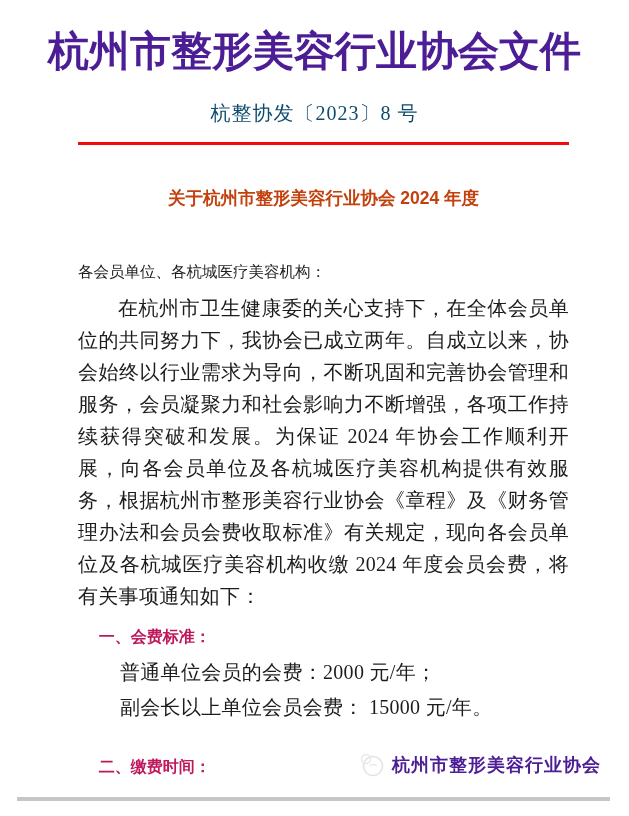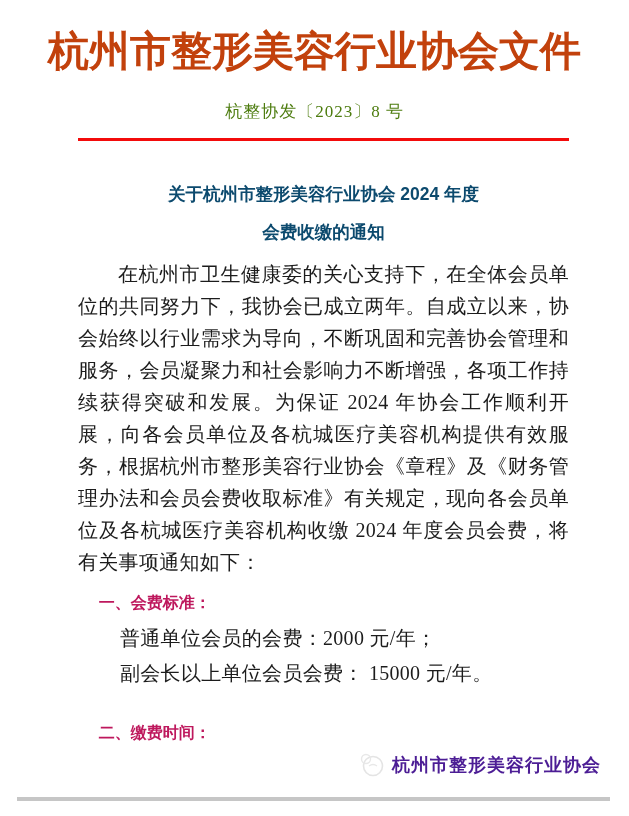--- a/index.html
+++ b/index.html
@@ -12,47 +12,47 @@
     font-family:"Liberation Serif","DejaVu Serif",serif;
     color:#1c1c1c;
   }
   .header-title {
     padding-top:27px;
     text-align:center;
     font-family:"Liberation Sans","DejaVu Sans",sans-serif;
     font-weight:900;
     font-size:41px;
     letter-spacing:0px;
-    color:#c2410c;
+    color:#4c1d95;
     line-height:1.2;
   }
   .doc-number {
     margin-top:24px;
     text-align:center;
-    font-size:17px;
+    font-size:20px;
     letter-spacing:1px;
-    color:#4d7c0f;
+    color:#0c4a6e;
   }
   .content {
     margin-left:78px;
     width:491px;
   }
   .red-line {
     margin-top:15px;
     width:491px; height:3px;
     background:#f30b0b;
   }
   .notice-title {
     margin-top:34px;
     text-align:center;
     font-family:"Liberation Sans","DejaVu Sans",sans-serif;
     font-weight:bold;
     font-size:17.5px;
     line-height:38px;
-    color:#0c4a6e;
+    color:#c2410c;
   }
   .salutation {
     margin-top:42px;
     font-size:15.5px;
     line-height:26px;
   }
   .body-paragraph {
     margin-top:7px;
     font-size:20px;
     line-height:32px;
@@ -103,23 +103,23 @@
   <div class="header-title">杭州市整形美容行业协会文件</div>
 
   <div class="doc-number">杭整协发〔2023〕8 号</div>
 
   <div class="content">
 
     <div class="red-line"></div>
 
     <div class="notice-title">
       <div>关于杭州市整形美容行业协会 2024 年度</div>
-      <div>会费收缴的通知</div>
     </div>
 
+    <div class="salutation">各会员单位、各杭城医疗美容机构：</div>
 
     <div class="body-paragraph">在杭州市卫生健康委的关心支持下，在全体会员单位的共同努力下，我协会已成立两年。自成立以来，协会始终以行业需求为导向，不断巩固和完善协会管理和服务，会员凝聚力和社会影响力不断增强，各项工作持续获得突破和发展。为保证 2024 年协会工作顺利开展，向各会员单位及各杭城医疗美容机构提供有效服务，根据杭州市整形美容行业协会《章程》及《财务管理办法和会员会费收取标准》有关规定，现向各会员单位及各杭城医疗美容机构收缴 2024 年度会员会费，将有关事项通知如下：</div>
 
     <div class="section-heading">一、会费标准：</div>
 
     <div class="fee-list">
       <div class="fee-item">普通单位会员的会费：2000 元/年；</div>
       <div class="fee-item">副会长以上单位会员会费： 15000 元/年。</div>
     </div>
 

